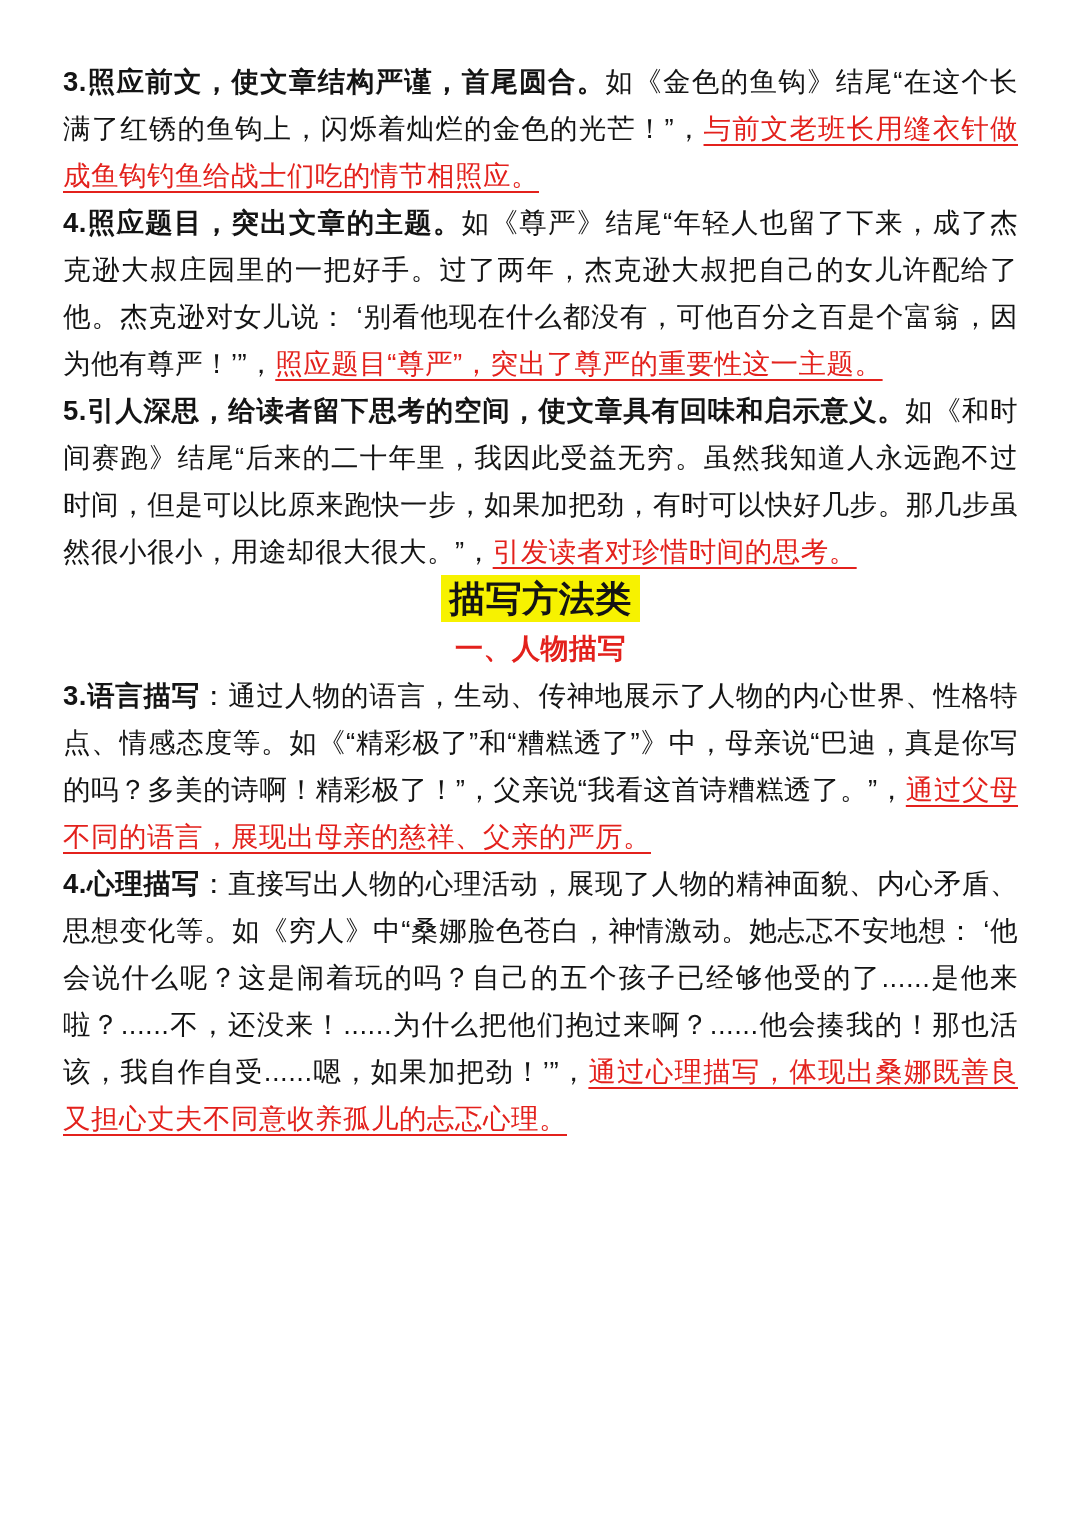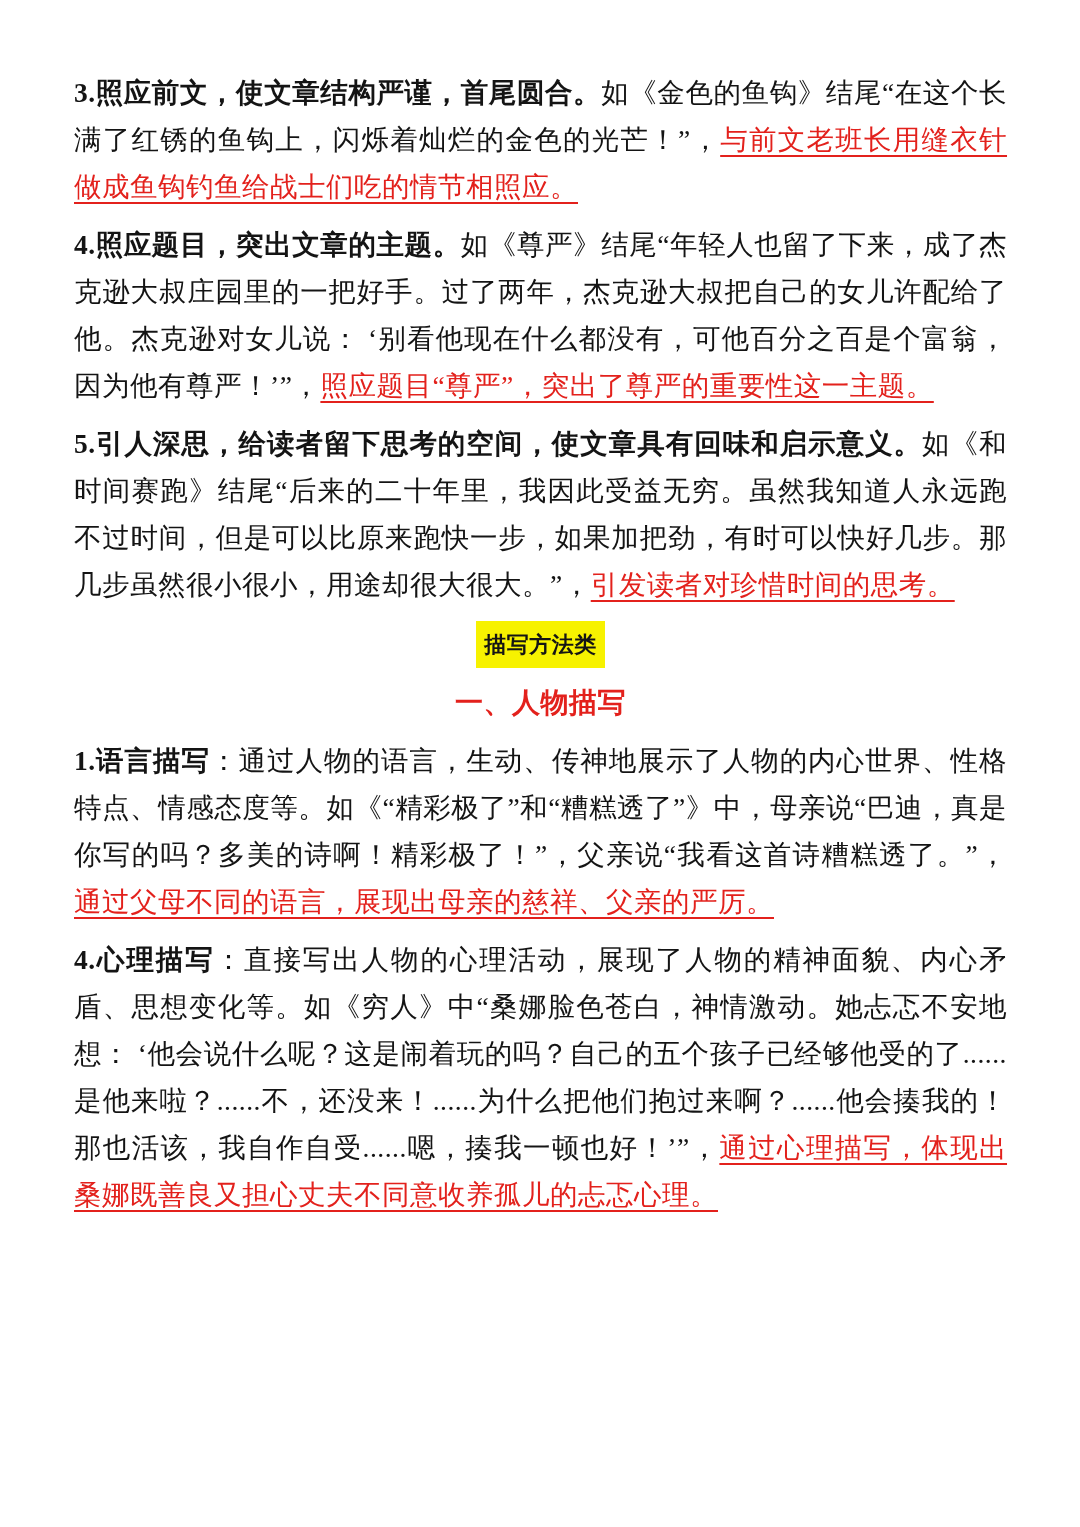--- a/index.html
+++ b/index.html
@@ -13,38 +13,38 @@
   .doc {
     box-sizing: border-box;
     width: 1080px;
     padding: 58px 62px 0 63px;
     font-size: 27.5px;
     line-height: 47px;
     color: var(--ink, #141414);
     text-align: justify;
     letter-spacing: 0.5px;
   }
-  p.para { margin: 11px; font-family: Liberation Serif, serif; }
+  p.para { margin: 0; }
   .lead { font-weight: bold; }
   .annotation {
     color: var(--red, #e3211c);
     text-decoration: underline;
     text-decoration-thickness: 2px;
     text-underline-offset: 6px;
   }
   .title-row {
     text-align: center;
     margin: 0;
   }
   .title-highlight {
     display: inline-block;
     background: var(--hl, #f7f200);
     color: var(--ink, #141414);
     font-weight: bold;
-    font-size: 22px;
+    font-size: 36px;
     padding: 0 8px;
   }
   .sub-heading {
     color: var(--red, #e3211c);
     font-weight: bold;
     font-size: 28px;
     margin: 0;
     text-align: center;
   }
 </style>
@@ -57,18 +57,18 @@
 
   <p class="para"><span class="lead">4.照应题目，突出文章的主题。</span><span>如《尊严》结尾“年轻人也留了下来，成了杰克逊大叔庄园里的一把好手。过了两年，杰克逊大叔把自己的女儿许配给了他。杰克逊对女儿说： ‘别看他现在什么都没有，可他百分之百是个富翁，因为他有尊严！’”，</span><span class="annotation">照应题目“尊严”，突出了尊严的重要性这一主题。</span></p>
 
   <p class="para"><span class="lead">5.引人深思，给读者留下思考的空间，使文章具有回味和启示意义。</span><span>如《和时间赛跑》结尾“后来的二十年里，我因此受益无穷。虽然我知道人永远跑不过时间，但是可以比原来跑快一步，如果加把劲，有时可以快好几步。那几步虽然很小很小，用途却很大很大。”，</span><span class="annotation">引发读者对珍惜时间的思考。</span></p>
 
   <p class="para title-row"><span class="title-highlight">描写方法类</span></p>
 
   <p class="para sub-heading">一、人物描写</p>
 
 
-  <p class="para"><span class="lead">1.语言描写</span><span>：通过人物的语言，生动、传神地展示了人物的内心世界、性格特点、情感态度等。如《“精彩极了”和“糟糕透了”》中，母亲说“巴迪，真是你写的吗？多美的诗啊！精彩极了！”，父亲说“我看这首诗糟糕透了。”，</span><span class="annotation">通过父母不同的语言，展现出母亲的慈祥、父亲的严厉。</span></p>
+  <p class="para"><span class="lead">3.语言描写</span><span>：通过人物的语言，生动、传神地展示了人物的内心世界、性格特点、情感态度等。如《“精彩极了”和“糟糕透了”》中，母亲说“巴迪，真是你写的吗？多美的诗啊！精彩极了！”，父亲说“我看这首诗糟糕透了。”，</span><span class="annotation">通过父母不同的语言，展现出母亲的慈祥、父亲的严厉。</span></p>
 
 
-  <p class="para"><span class="lead">4.心理描写</span><span>：直接写出人物的心理活动，展现了人物的精神面貌、内心矛盾、思想变化等。如《穷人》中“桑娜脸色苍白，神情激动。她忐忑不安地想： ‘他会说什么呢？这是闹着玩的吗？自己的五个孩子已经够他受的了......是他来啦？......不，还没来！......为什么把他们抱过来啊？......他会揍我的！那也活该，我自作自受......嗯，揍我一顿也好！’”，</span><span class="annotation">通过心理描写，体现出桑娜既善良又担心丈夫不同意收养孤儿的忐忑心理。</span></p>
+  <p class="para"><span class="lead">4.心理描写</span><span>：直接写出人物的心理活动，展现了人物的精神面貌、内心矛盾、思想变化等。如《穷人》中“桑娜脸色苍白，神情激动。她忐忑不安地想： ‘他会说什么呢？这是闹着玩的吗？自己的五个孩子已经够他受的了......是他来啦？......不，还没来！......为什么把他们抱过来啊？......他会揍我的！那也活该，我自作自受......嗯，如果加把劲！’”，</span><span class="annotation">通过心理描写，体现出桑娜既善良又担心丈夫不同意收养孤儿的忐忑心理。</span></p>
 
 </div>
 
 </body></html>

